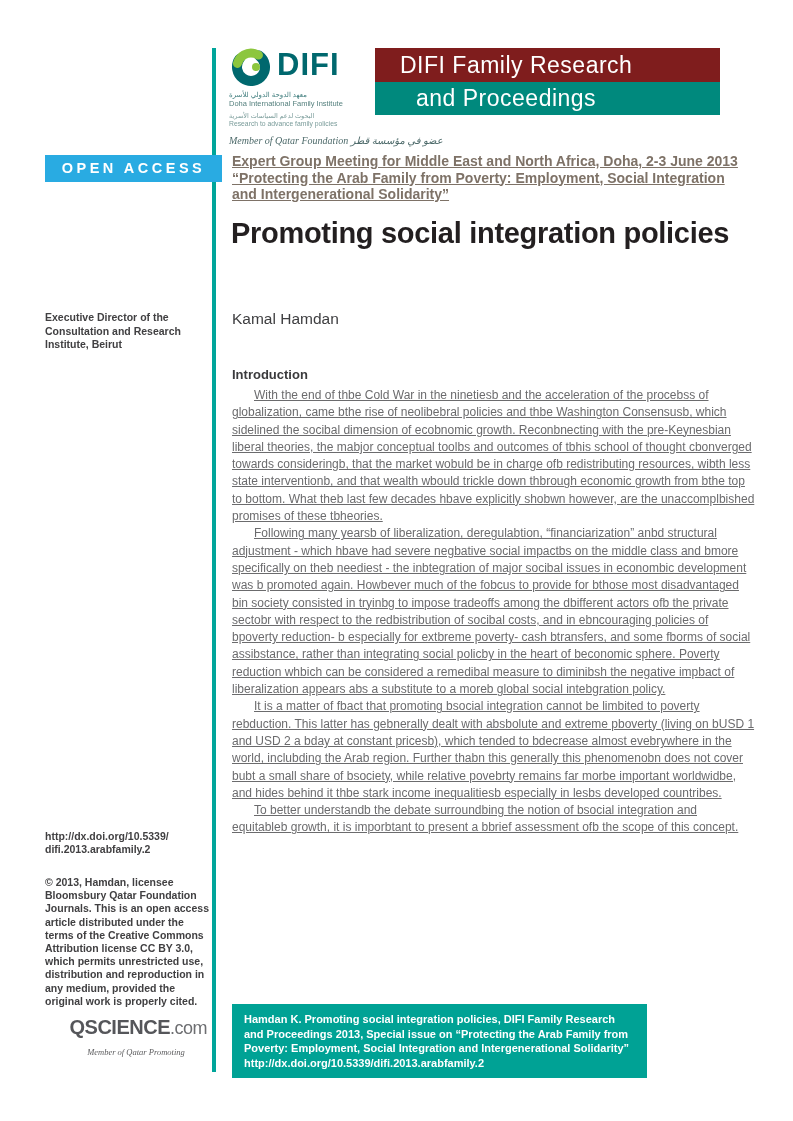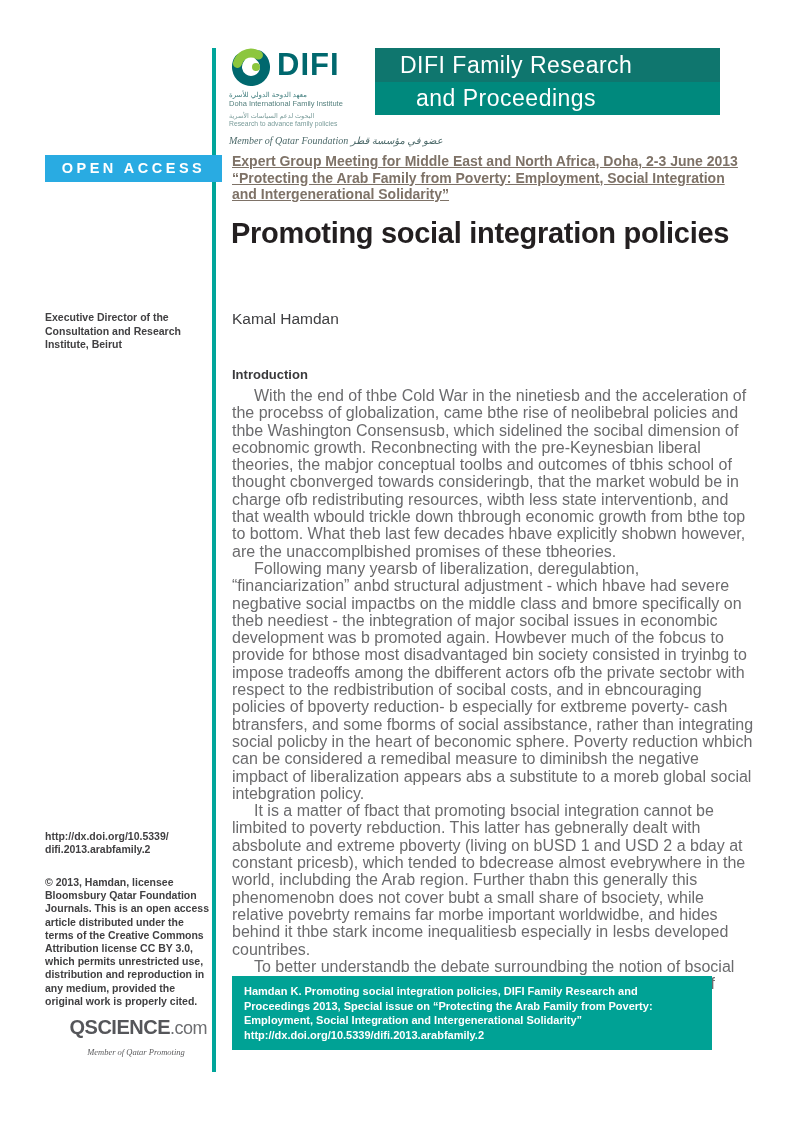--- a/index.html
+++ b/index.html
@@ -16,55 +16,55 @@
   .logo-row { display:flex; align-items:flex-start; }
   .logo-mark { width:44px; height:44px; flex:0 0 auto; }
   .brand { font-size:31px; font-weight:bold; color:#00686E; letter-spacing:1px; line-height:40px; margin-left:4px; }
   .logo-ar { font-size:7px; color:#3f7d7d; margin-top:2px; text-align:left; line-height:8px; }
   .logo-en { font-size:7.5px; color:#55807e; line-height:9px; }
   .logo-ar2 { font-size:6.5px; color:#7a9c9a; margin-top:4px; line-height:7.5px; }
   .logo-en2 { font-size:6.8px; color:#7a9c9a; line-height:8.5px; }
   .member-line { font-family:"Liberation Serif", serif; font-style:italic; font-size:10px; color:#4d6a6a; margin-top:7px; white-space:nowrap; }
 
   .banner { position:absolute; left:375px; top:48px; width:345px; height:67px; }
-  .banner-top { height:34px; background:#0f766e; color:#fff; font-size:23px; letter-spacing:0.5px;
+  .banner-top { height:34px; background:#7f1d1d; color:#fff; font-size:23px; letter-spacing:0.5px;
     line-height:34px; padding-left:25px; font-weight:normal; }
   .banner-bottom { height:33px; background:#00897D; color:#fff; font-size:23px; letter-spacing:0.5px;
     line-height:32px; padding-left:41px; }
 
   
   .open-access { position:absolute; left:45px; top:155px; width:177px; height:27px; background:#29ABE2;
     color:#fff; font-weight:bold; font-size:14.5px; letter-spacing:3.5px; text-align:center; line-height:27px; }
   .meeting-note { position:absolute; left:232px; top:153px; width:508px; font-size:14px; font-weight:bold;
     color:#7E7267; line-height:16.5px;text-decoration:underline; }
 
   
   .title { position:absolute; left:231px; top:217px; width:530px; font-size:29px; font-weight:bold;
     color:#231F20; letter-spacing:-0.3px; }
   .author { position:absolute; left:232px; top:310px; font-size:15.5px; color:#3E3E40; }
   .section-heading { position:absolute; left:232px; top:367px; font-size:13px; font-weight:bold; color:#3A3A3C; }
-  .body-text { position:absolute; left:232px; top:387px; width:523px; font-size:16px; color:#6B6B6D;
-    line-height:17.3px; text-align:left; }
+  .body-text { position:absolute; left:232px; top:387px; width:523px; font-size:12px; color:#6B6B6D;
+    line-height:17.3px; text-align:left;text-decoration:underline; }
   .body-text p { margin:0; text-indent:22px; }
 
   
   .affiliation { position:absolute; left:45px; top:311px; width:162px; font-size:10.5px; font-weight:bold;
     color:#414042; line-height:13.5px; }
   .doi-block { position:absolute; left:45px; top:830px; width:165px; font-size:10.5px; font-weight:bold;
     color:#414042; line-height:13px; }
   .copyright { position:absolute; left:45px; top:876px; width:168px; font-size:10.5px; font-weight:bold;
     color:#414042; line-height:13.2px; }
   .qscience { position:absolute; left:45px; top:1016px; width:162px; text-align:right; color:#55565A; }
   .qscience .qs-bold { font-size:20px; font-weight:bold; letter-spacing:-0.5px; }
   .qscience .qs-light { font-size:18px; font-weight:normal; color:#6D6E71; letter-spacing:-0.5px; }
   .qs-member { font-family:"Liberation Serif", serif; font-style:italic; font-size:8.5px; color:#5b5b5d;
     margin-top:8px; text-align:center; padding-left:20px; }
 
   
-  .citation-box { position:absolute; left:232px; top:976px; width:480px; min-height:50px; background:#00A295;
+  .citation-box { position:absolute; left:232px; top:1004px; width:415px; min-height:50px; background:#00A295;
     color:#ffffff; font-size:11px; font-weight:bold; line-height:14.5px; padding:8px 12px; }
 </style>
 </head>
 <body>
 
 <div class="page">
 
   <div class="vrule"></div>
 
   <div class="logo-block">

